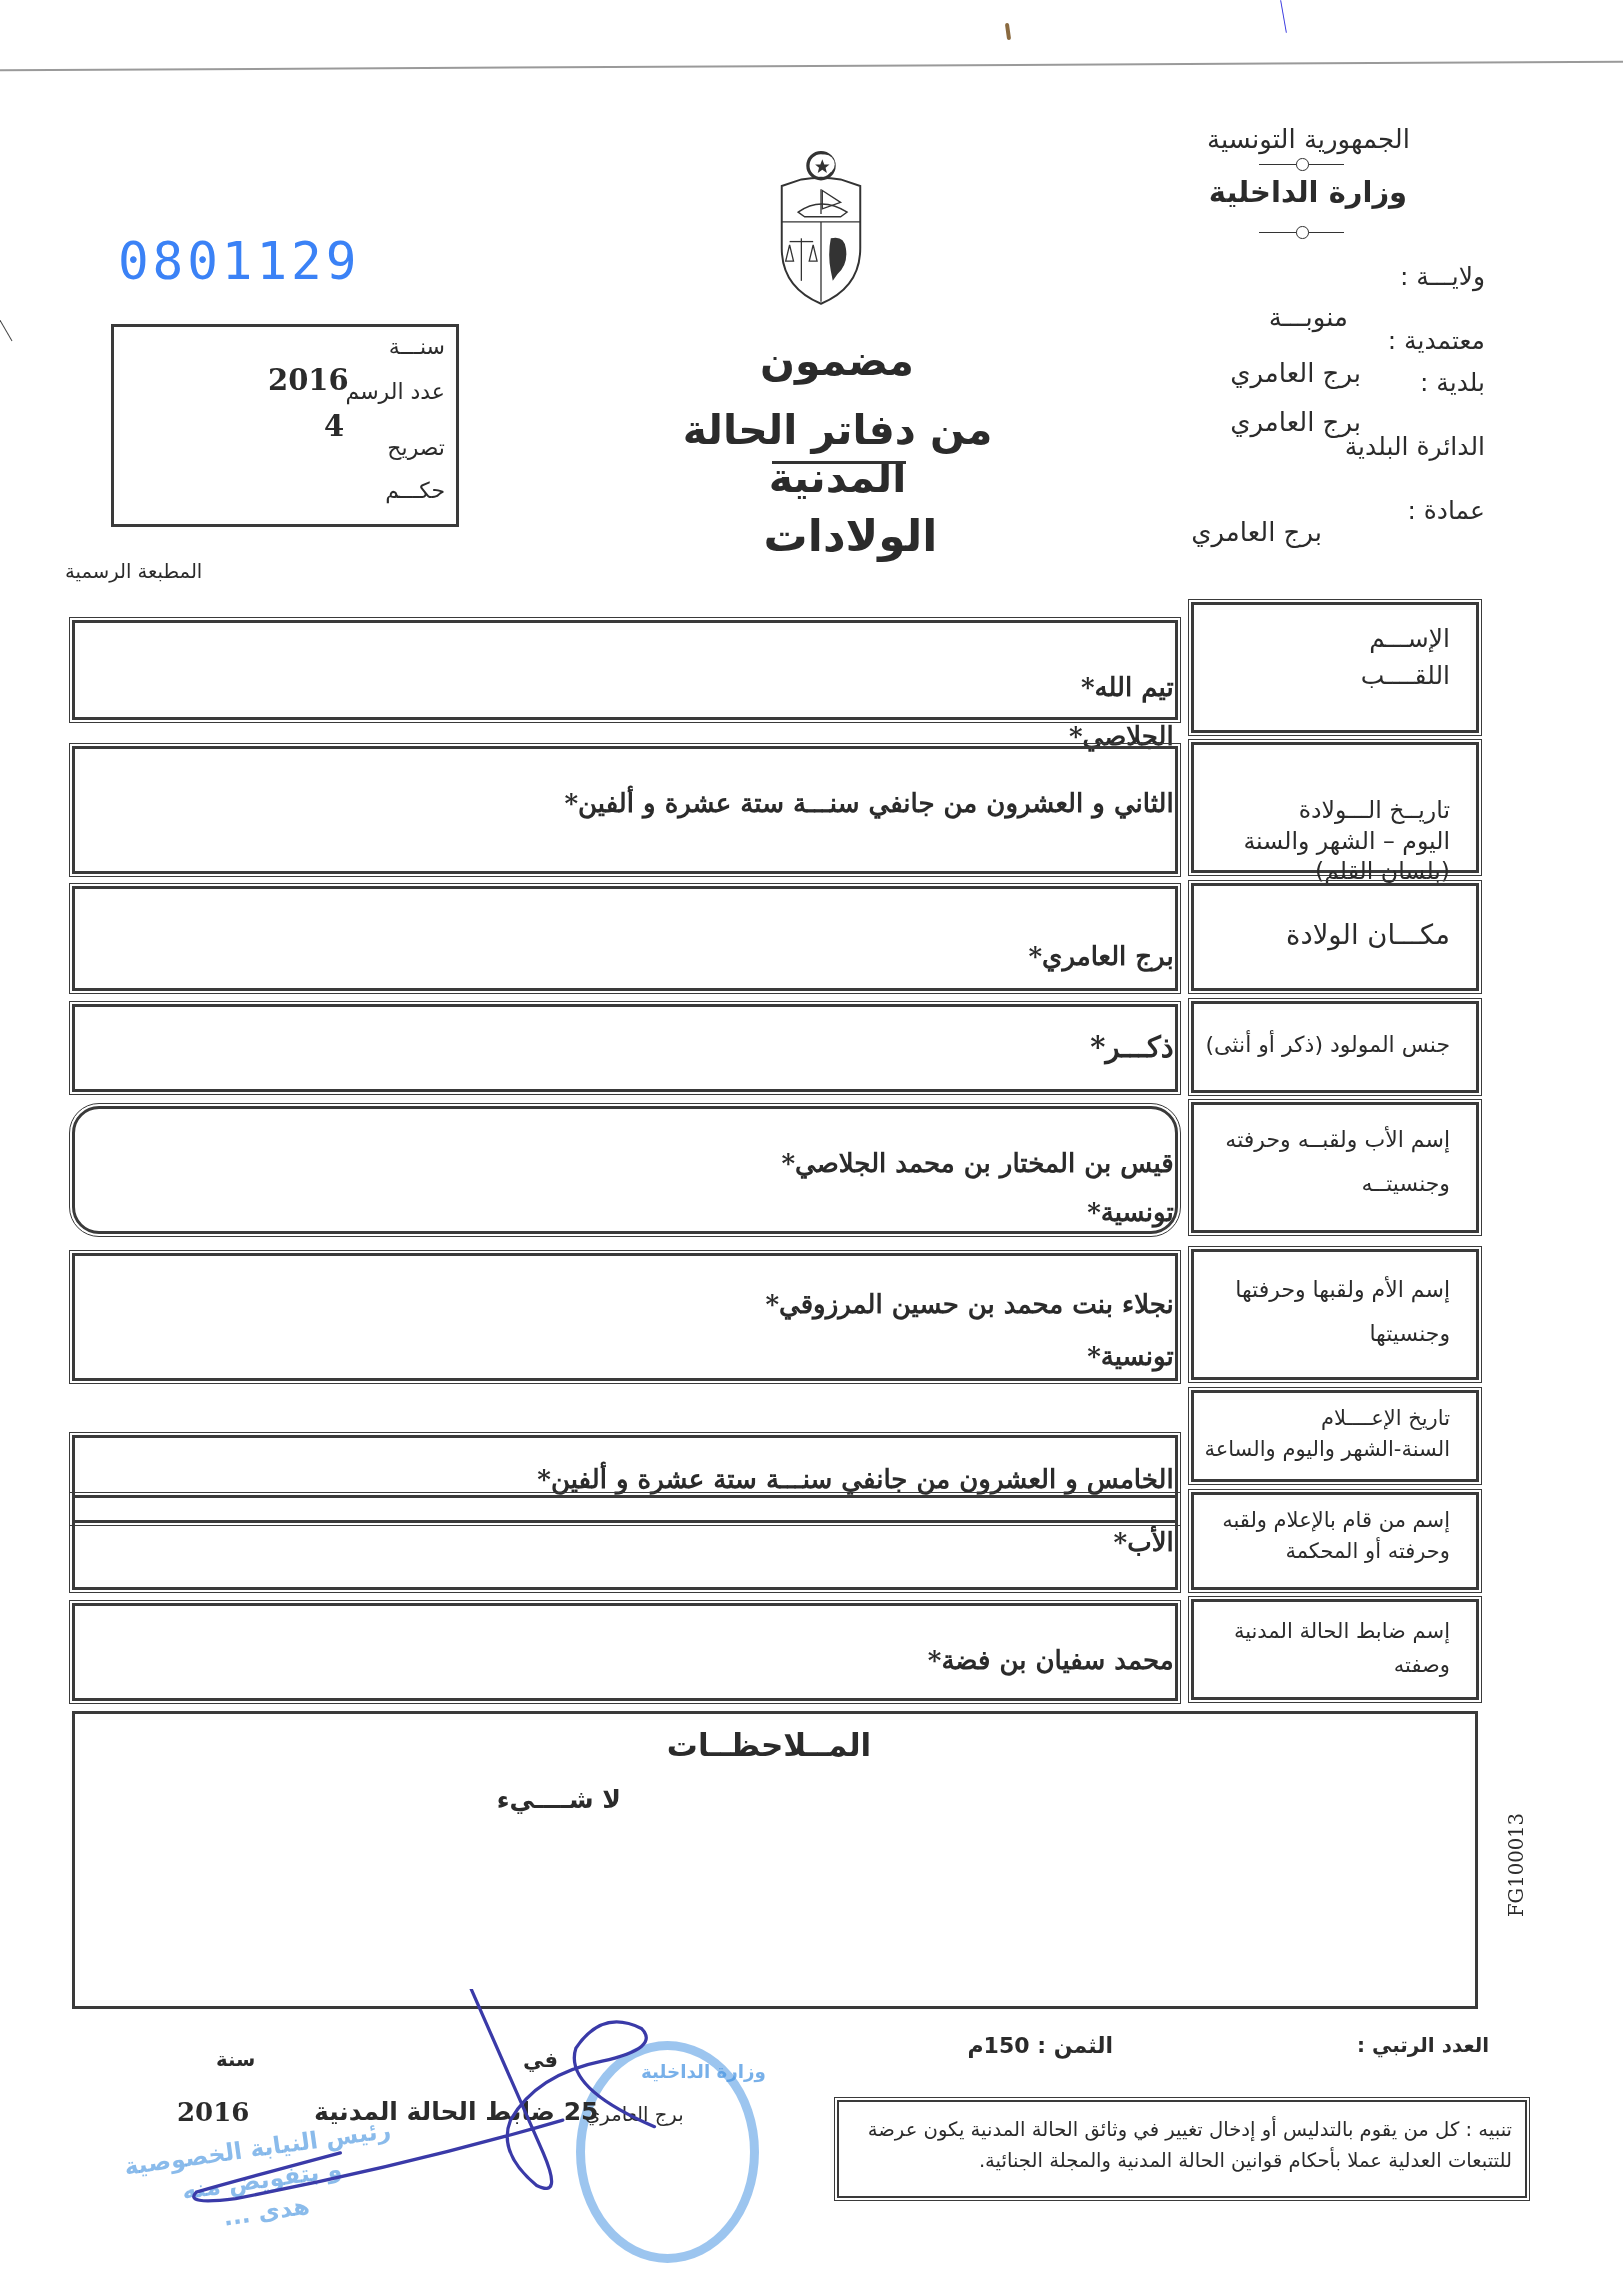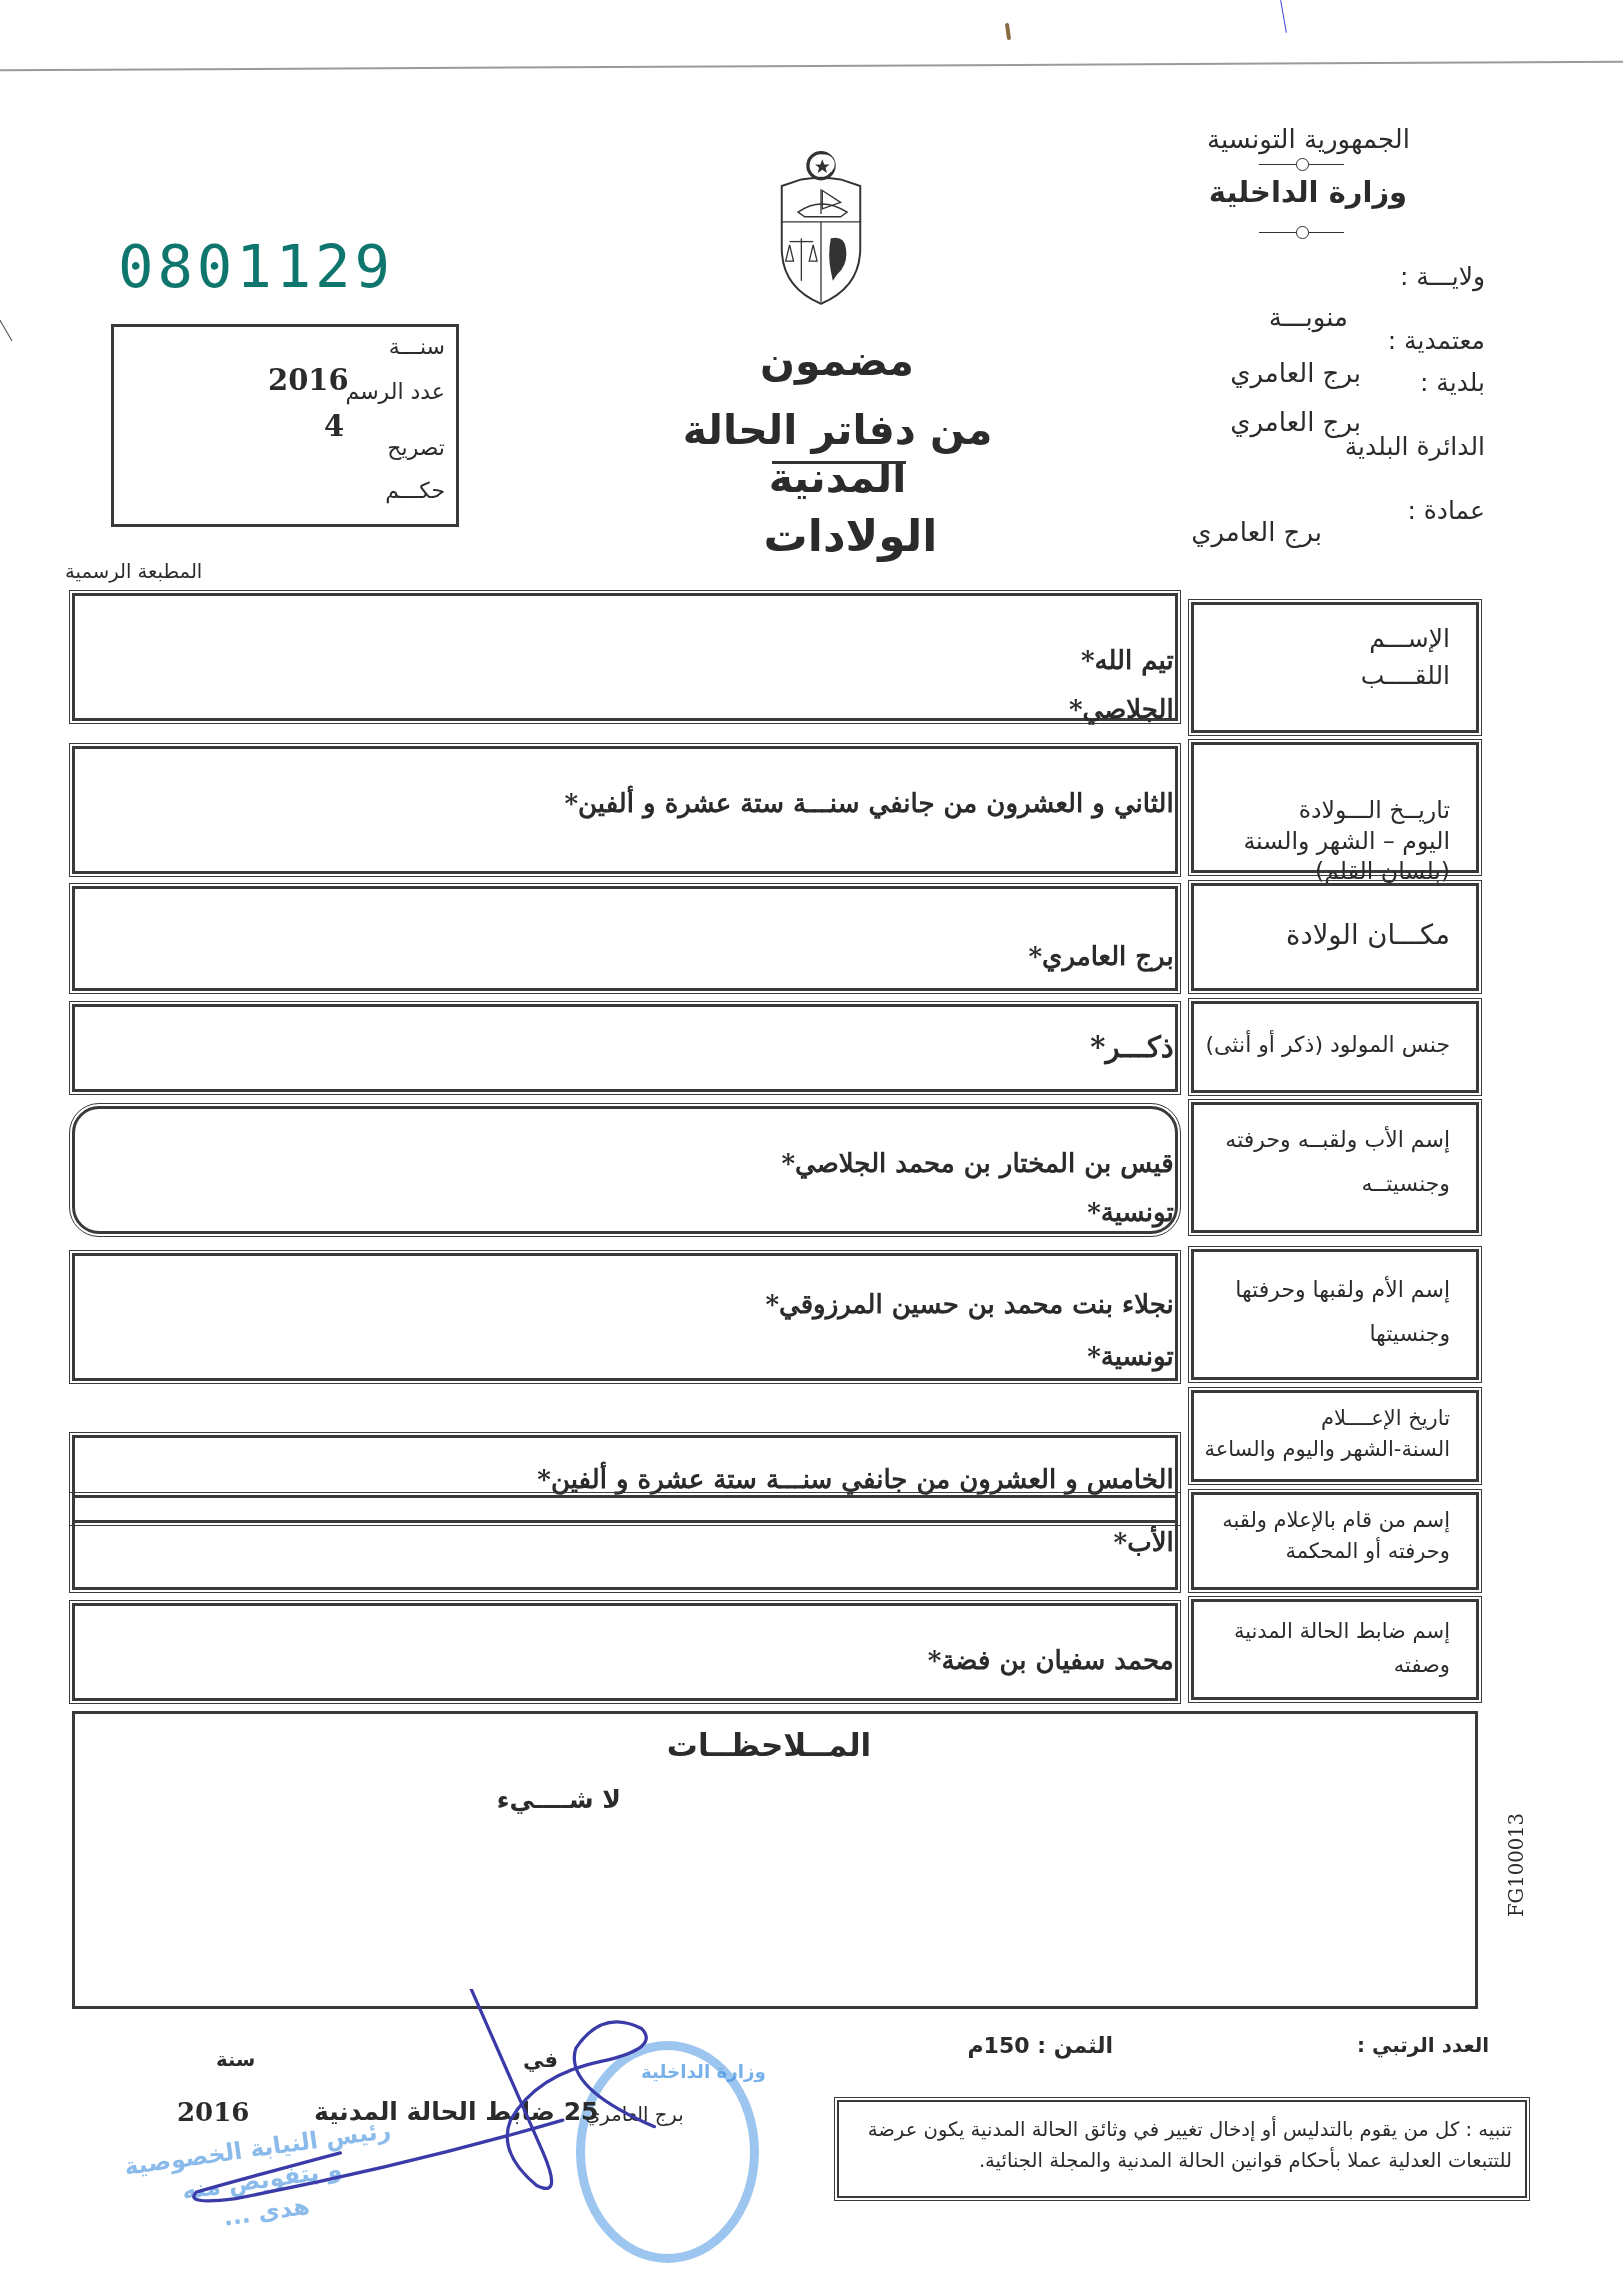--- a/index.html
+++ b/index.html
@@ -25,21 +25,21 @@
   .ministry { left: 1197px; top: 175px; width: 222px; text-align: center; font-size: 29px; font-weight: bold; }
   .div2 { left: 1259px; top: 226px; width: 85px; }
 
   .admin-label { font-size: 25px; text-align: right; }
   .admin-value { font-size: 26px; text-align: right; }
 
   
   .emblem { left: 775px; top: 150px; width: 92px; height: 157px; }
 
   
-  .serial { left: 118px; top: 232px; font-size: 59px; color: #0f766e; letter-spacing: 3.9px; font-family: "DejaVu Sans Mono", monospace; font-weight: 300; }
+  .serial { left: 118px; top: 232px; font-size: 51px; color: #3b82f6; letter-spacing: 3.9px; font-family: "DejaVu Sans Mono", monospace; font-weight: 300; }
 
   
   .reg-box { left: 111px; top: 324px; width: 348px; height: 203px; border: 3.3px solid #3a3a3a; box-sizing: border-box; }
   .reg-label { font-size: 22px; }
   .reg-value { font-size: 29px; font-weight: bold; font-family: "DejaVu Serif", serif; }
 
   .printer { left: 65px; top: 560px; font-size: 19.6px; }
 
   
   .title1 { left: 654px; top: 337px; width: 366px; text-align: center; font-size: 41px; font-weight: bold; letter-spacing: 11.8px; }
@@ -136,21 +136,21 @@
 <div class="abs title2 rtl">من دفاتر الحالة المدنية</div>
 <div class="abs title-underline"></div>
 <div class="abs title3 rtl">الولادات</div>
 
 <div class="cell label-cell" style="top:602px; height:131px;">
   <div class="lbl" style="top:16.4px;">
       <div>الإســـم</div>
       <div>اللقــــب</div>
     </div>
 </div>
-<div class="cell value-cell" style="top:593px; height:128px;">
+<div class="cell value-cell" style="top:620px; height:100px;">
   <div class="val" style="top:49px;">تيم الله*</div>
   <div class="val" style="top:98px;">الجلاصي*</div>
 </div>
 
 <div class="cell label-cell" style="top:742px; height:131px;">
   <div class="lbl" style="top:7.9px; font-size:23.6px; line-height:1.3;margin-top:42px;">
       <div>تاريــخ الـــولادة</div>
       <div>اليوم – الشهر والسنة</div>
       <div>(بلسان القلم)</div>
     </div>

